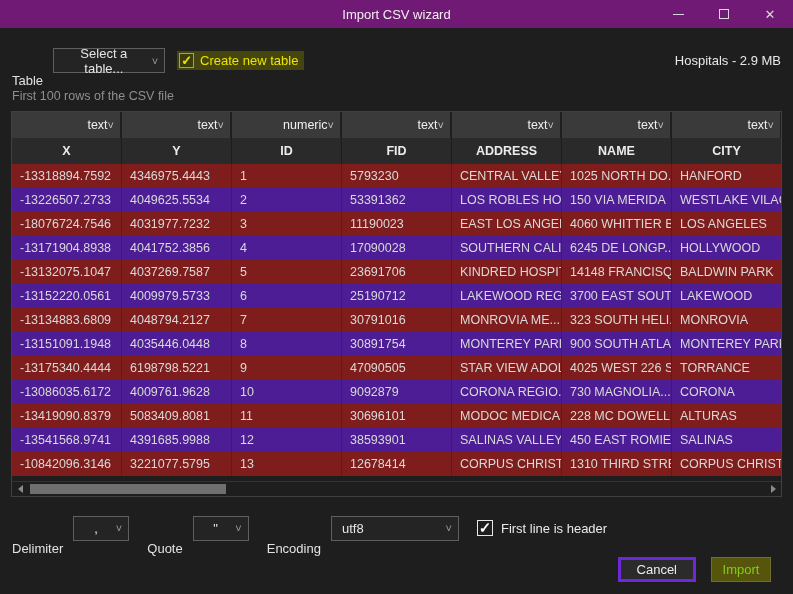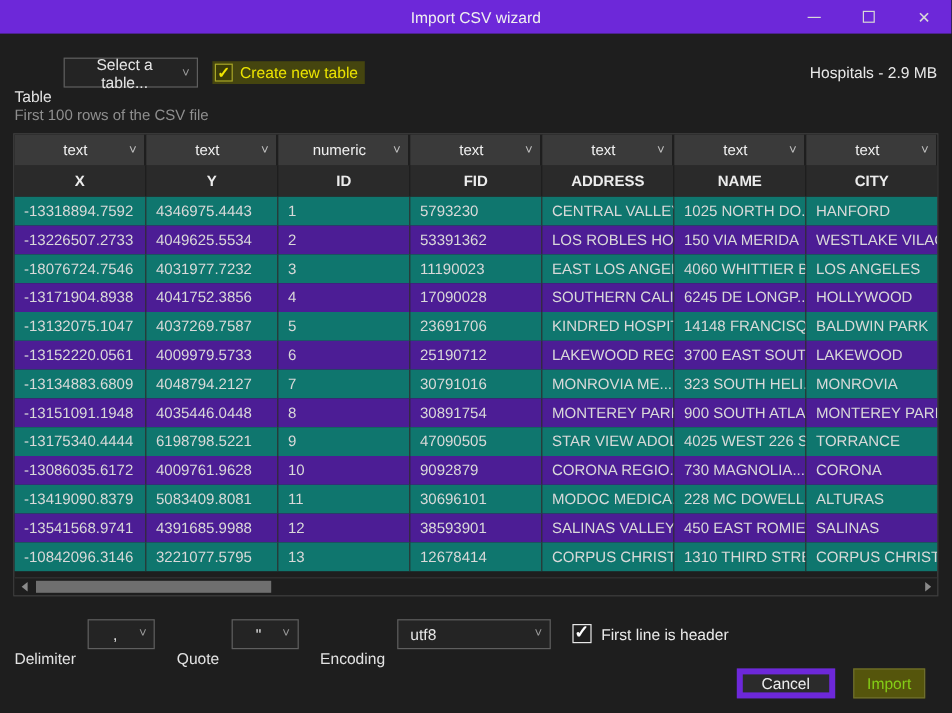--- a/index.html
+++ b/index.html
@@ -7,21 +7,21 @@
   body {
     background:#1e1e1e;
     font-family:"Liberation Sans", sans-serif;
     color:#e2e2e2;
     font-size:13px;
     overflow:hidden;
   }
   .window { width:793px; height:594px; display:flex; flex-direction:column; background:#1e1e1e; }
 
   
-  .titlebar { height:28px; flex:0 0 28px; display:flex; align-items:center; background:#6d28d9; position:relative; }
+  .titlebar { height:28px; flex:0 0 28px; display:flex; align-items:center; background:#701a75; position:relative; }
   .title { position:absolute; left:0; right:0; text-align:center; font-size:13px; color:#f0f0f0; }
   .win-controls { margin-left:auto; display:flex; align-items:center; height:100%; position:relative; z-index:2; }
   .win-btn { width:46px; height:100%; display:flex; align-items:center; justify-content:center; color:#d8d8d8; font-size:13px; cursor:default; }
   .max-glyph { width:10px; height:10px; border:1px solid #d8d8d8; display:inline-block; }
   .min-glyph { width:11px; height:1px; background:#d8d8d8; display:inline-block; }
 
   
   .toolbar { display:flex; align-items:center; margin:20px 12px 0 12px; height:25px; }
   .lbl { color:#e2e2e2;margin-top:40px; }
   .select {
@@ -42,26 +42,26 @@
 
   
   .caption { margin:16px 12px 0 12px; color:#8f8f8f; font-size:12.5px; }
 
   
   .grid-wrap { margin:8px 11px 0 11px; width:771px; height:386px; border:1px solid #404040; background:#1e1e1e; overflow:hidden; display:flex; flex-direction:column; }
   .grow { display:flex; flex:0 0 auto; }
   .cell { width:110px; flex:0 0 110px; overflow:hidden; white-space:nowrap; }
   .type-row { height:26px; }
   .type-cell { background:#3a3a3a; border-right:2px solid #1e1e1e; display:flex; align-items:center; padding:0 6px; cursor:default; }
-  .type-cell .tname { flex:1; text-align:center; color:#f0f0f0; font-size:12.5px; }
+  .type-cell .tname { flex:1; text-align:right; color:#f0f0f0; font-size:12.5px; }
   .type-cell .chev { color:#c0c0c0; font-size:11px; }
   .head-row { height:26px; }
   .head-cell { background:#2a2a2a; border-right:1px solid #1c1c1c; display:flex; align-items:center; justify-content:center; color:#ececec; font-size:12.5px; font-weight:700; }
   .body-row { height:24px; }
-  .body-row.odd  .data-cell { background:#0f766e;text-align:center; }
+  .body-row.odd  .data-cell { background:#7f1d1d;text-align:center; }
   .body-row.even .data-cell { background:#4c1d95; }
   .data-cell { border-right:1px solid #2f2f2f; display:flex; align-items:center; padding:0 8px; color:#d9d9d9; font-size:12.5px; }
   .grid-filler { flex:1 1 auto; }
 
   
   .hscroll { flex:0 0 15px; height:15px; border-top:1px solid #333; display:flex; align-items:center; background:#1e1e1e; }
   .scroll-arrow { width:16px; height:100%; display:flex; align-items:center; justify-content:center; cursor:default; }
   .tri-left  { width:0; height:0; border-top:4px solid transparent; border-bottom:4px solid transparent; border-right:5px solid #8a8a8a; }
   .tri-right { width:0; height:0; border-top:4px solid transparent; border-bottom:4px solid transparent; border-left:5px solid #8a8a8a; }
   .scroll-track { flex:1; height:100%; position:relative; }
@@ -76,21 +76,21 @@
   .sel-enc { width:128px; margin-right:18px; }
   .cb-white {
     width:16px; height:16px; background:#1e1e1e; border:1px solid #e8e8e8;
     color:#ffffff; font-size:15px; font-weight:bold; line-height:14px; text-align:center; margin-right:8px;
   }
   .flh-label { color:#eaeaea; }
 
   
   .actions { display:flex; justify-content:flex-end; align-items:center; margin:16px 22px 0 0; gap:15px; }
   .btn { height:25px; min-width:74px; padding:0 16px; display:flex; align-items:center; justify-content:center; font-size:13px; cursor:default; }
-  .btn-cancel { background:#2b2b2b; border:5px solid #6d28d9; color:#ededed; }
+  .btn-cancel { background:#2b2b2b; border:3px solid #6d28d9; color:#ededed; }
   .btn-import { background:#55550c; border:1px solid #6e6e2e; color:#84cc16; min-width:60px; padding:0 10px; }
 </style>
 </head>
 <body>
 
 <div class="window">
 
   <div class="titlebar">
     <div class="title">Import CSV wizard</div>
     <div class="win-controls">

